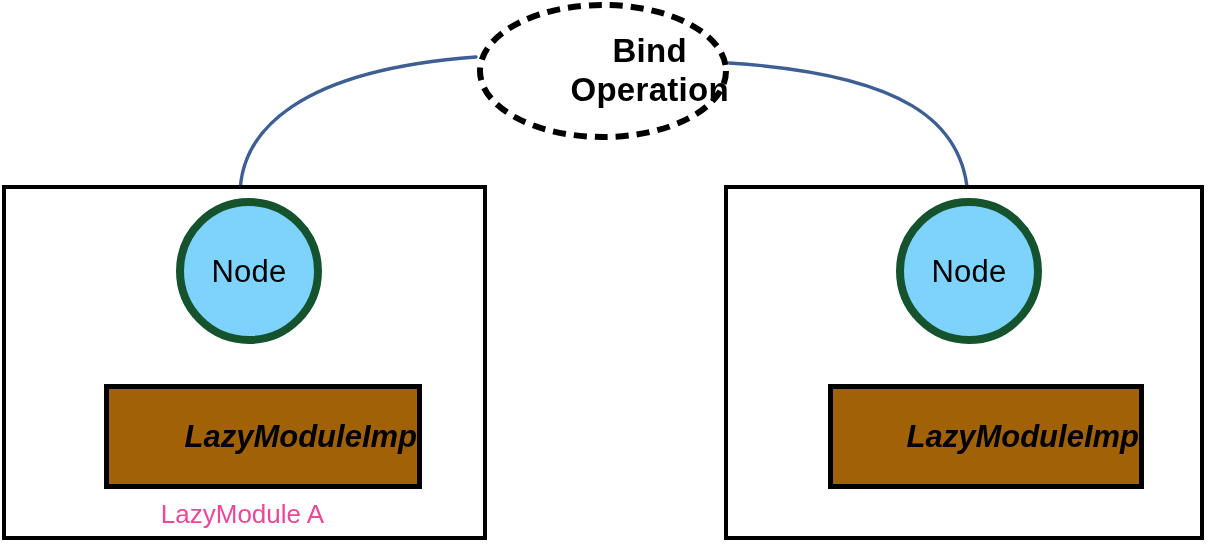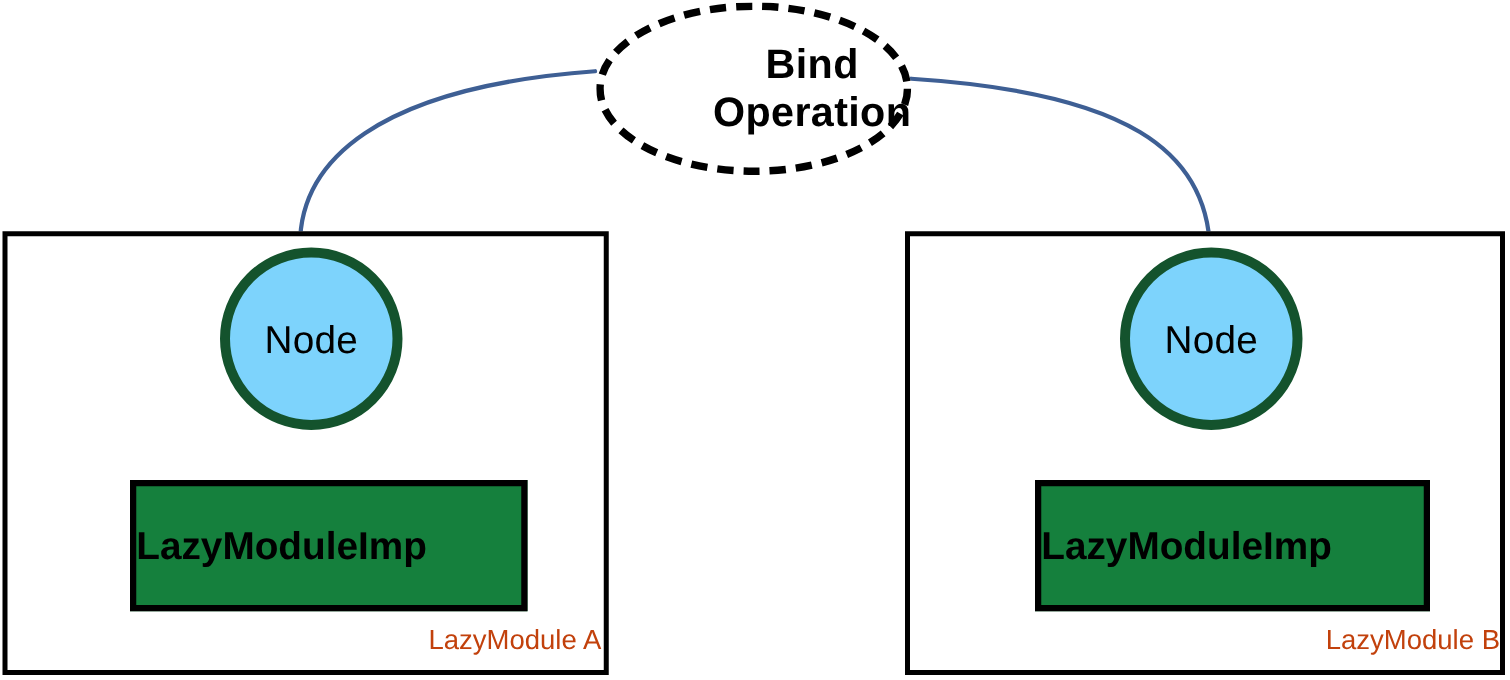--- a/index.html
+++ b/index.html
@@ -58,41 +58,42 @@
     line-height: 1;
   }
   #node-a { left: 170px; top: 9px; }
   #node-b { left: 168px; top: 9px; }
 
   
   .imp-box {
     position: absolute;
     box-sizing: border-box;
     border: 5px solid #000000;
-    background: #15803d;
+    background: #a16207;
     display: flex;
     align-items: center;
-    justify-content: flex-start;
+    justify-content: flex-end;
+    font-style: italic;
   }
   .imp-box span {
     font-size: 31px;
     font-weight: bold;
     color: #000000;
     line-height: 1;
   }
   #imp-a { left: 98px;  top: 195px; width: 318px; height: 105px; }
   #imp-b { left: 100px; top: 195px; width: 316px; height: 105px; }
 
   
   .module-caption {
     position: absolute;
     width: 100%;
-    text-align: right;
-    font-size: 22px;
-    color: #c2410c;
+    text-align: center;
+    font-size: 26px;
+    color: #ec4899;
     line-height: 1;
   }
   #caption-a { top: 312px; left: -2px; }
   #caption-b { top: 312px; left: 0px; }
 
   
   #bind-ellipse {
     position: absolute;
     left: 477px;
     top: 2px;
@@ -159,21 +160,20 @@
     <div class="module-caption" id="caption-a">LazyModule A</div>
   </div>
 
   <div class="module-box" id="module-b">
     <div class="node-circle" id="node-b">
       <span>Node</span>
     </div>
     <div class="imp-box" id="imp-b">
       <span>LazyModuleImp</span>
     </div>
-    <div class="module-caption" id="caption-b">LazyModule B</div>
   </div>
 
   <div id="bind-ellipse">
     <svg class="ellipse-svg" viewBox="0 0 252 138" xmlns="http://www.w3.org/2000/svg">
       <ellipse cx="126" cy="69" rx="123" ry="66" fill="#ffffff" stroke="#000000" stroke-width="6" stroke-dasharray="13 8" stroke-linecap="butt"></ellipse>
     </svg>
     <div class="bind-text">
       <div>Bind</div>
       <div>Operation</div>
     </div>

